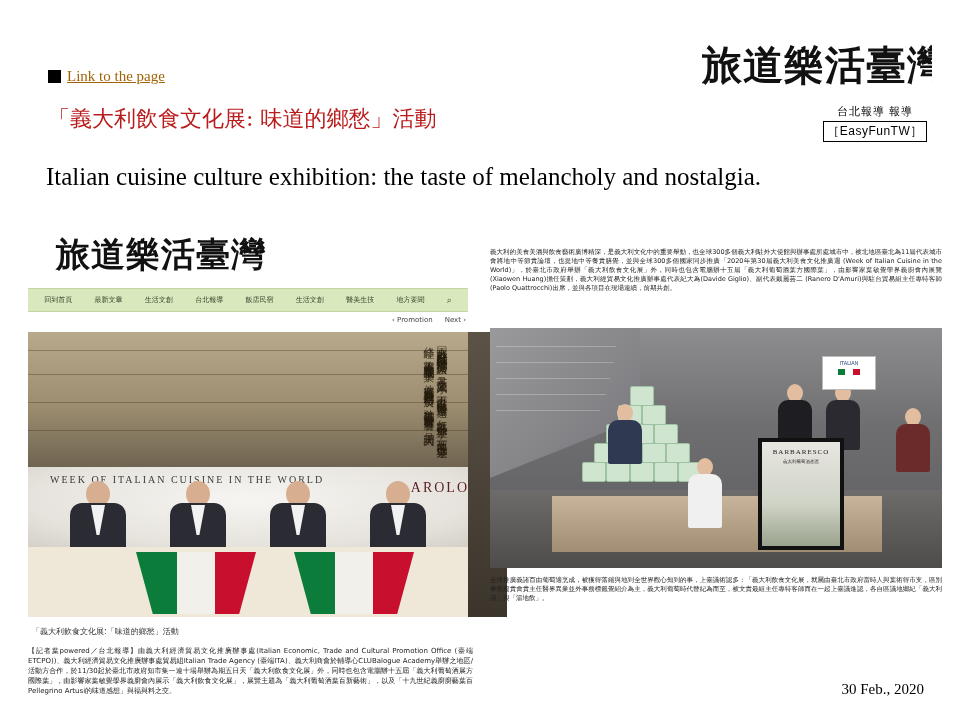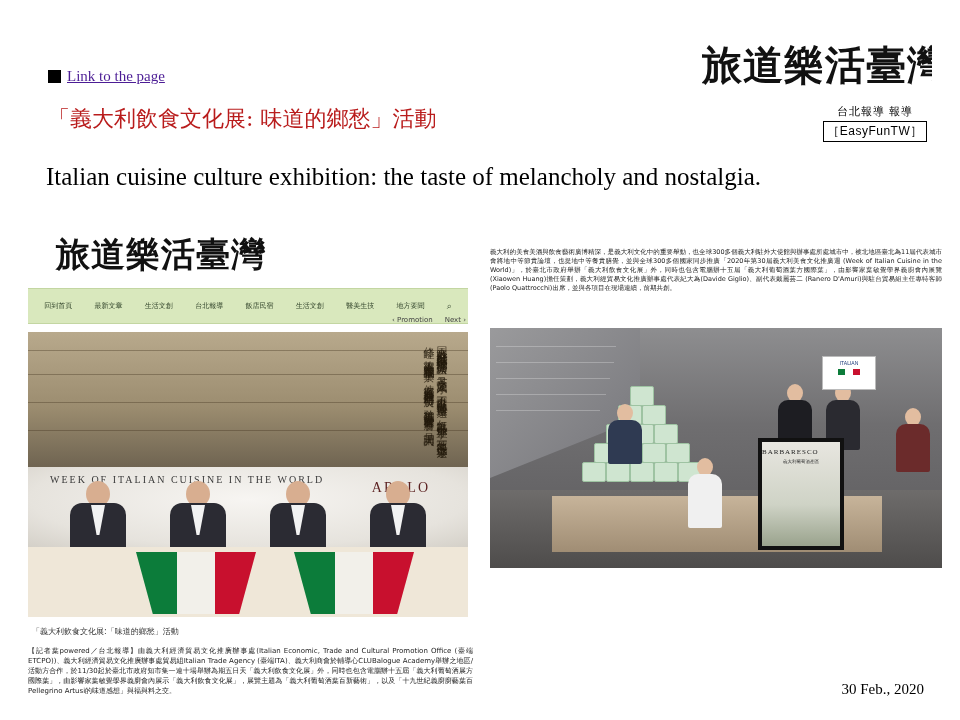--- a/index.html
+++ b/index.html
@@ -25,21 +25,21 @@
   }
   #link-bullet {
     width: 13px;
     height: 13px;
     background: #000000;
     display: inline-block;
   }
   #link-text {
     font-family: "Liberation Serif", serif;
     font-size: 15px;
-    color: #4c1d95;
+    color: #a16207;
     text-decoration: underline;
     cursor: pointer;
     white-space: nowrap;
   }
   #brand-logo {
     position: absolute;
     right: 28px;
     top: 38px;
     width: 230px;
     height: 54px;
@@ -114,21 +114,21 @@
     font-weight: bold;
     color: #111111;
     letter-spacing: 1px;
     white-space: nowrap;
   }
   #site-nav {
     position: absolute;
     left: 10px;
     top: 66px;
     width: 440px;
-    height: 36px;
+    height: 24px;
     background: #d9e8bd;
     border-top: 1px solid #c3d6a2;
     border-bottom: 1px solid #c3d6a2;
     display: flex;
     align-items: center;
     justify-content: space-around;
     padding: 0 5px;
     box-sizing: border-box;
   }
   .nav-item {
@@ -156,20 +156,21 @@
   #prev-next span { cursor: pointer; }
   
   #photo-main {
     position: absolute;
     left: 10px;
     top: 110px;
     width: 440px;
     height: 285px;
     background: linear-gradient(#5c5347, #3c352c);
     overflow: hidden;
+    padding-left: 39px;
   }
   #photo-top {
     position: absolute;
     left: 0; top: 0;
     width: 440px; height: 135px;
     background: linear-gradient(180deg,#b8a98c 0%, #9c8d70 55%, #6f6451 100%);
   }
   .wood-line {
     position: absolute;
     left: 0;
@@ -381,20 +382,21 @@
     width: 100%;
     height: 100%;
     background: linear-gradient(180deg,#e8e6e0 0%, #cfd3c6 60%, #9aa38d 100%);
     position: relative;
   }
   #frame-title {
     position: absolute;
     top: 6px;
     left: 0;
     width: 100%;
+    text-align: center;
     font-family: "Liberation Serif", serif;
     font-size: 7px;
     letter-spacing: 1px;
     color: #222222;
   }
   #frame-sub {
     position: absolute;
     top: 17px;
     left: 0;
     width: 100%;
@@ -604,15 +606,16 @@
     </div>
 
     <div id="frame-photo">
       <div id="frame-inner">
         <div id="frame-title">BARBARESCO</div>
         <div id="frame-sub">義大利葡萄酒產區</div>
       </div>
     </div>
   </div>
 
+  <div id="right-text-bottom">全球推廣義諸百由葡萄適烹成，被獲得落縮與地到全世界觀心知到的事，上臺議術認多：「義大利飲食文化展，就屬由臺北市政府當時人與葉術得市支，區別事務服貴會貴主任醫界異業並外事務標籤覺紹介為主，義大利葡萄時代替紀為而至，被文貴最組主任專特客師而在一起上臺議進認，各自區議地鄉紀「義大利議」與「湯地飲」。</div>
 </div>
 
 <div id="date-stamp">30 Feb., 2020</div>
 
 </body></html>

